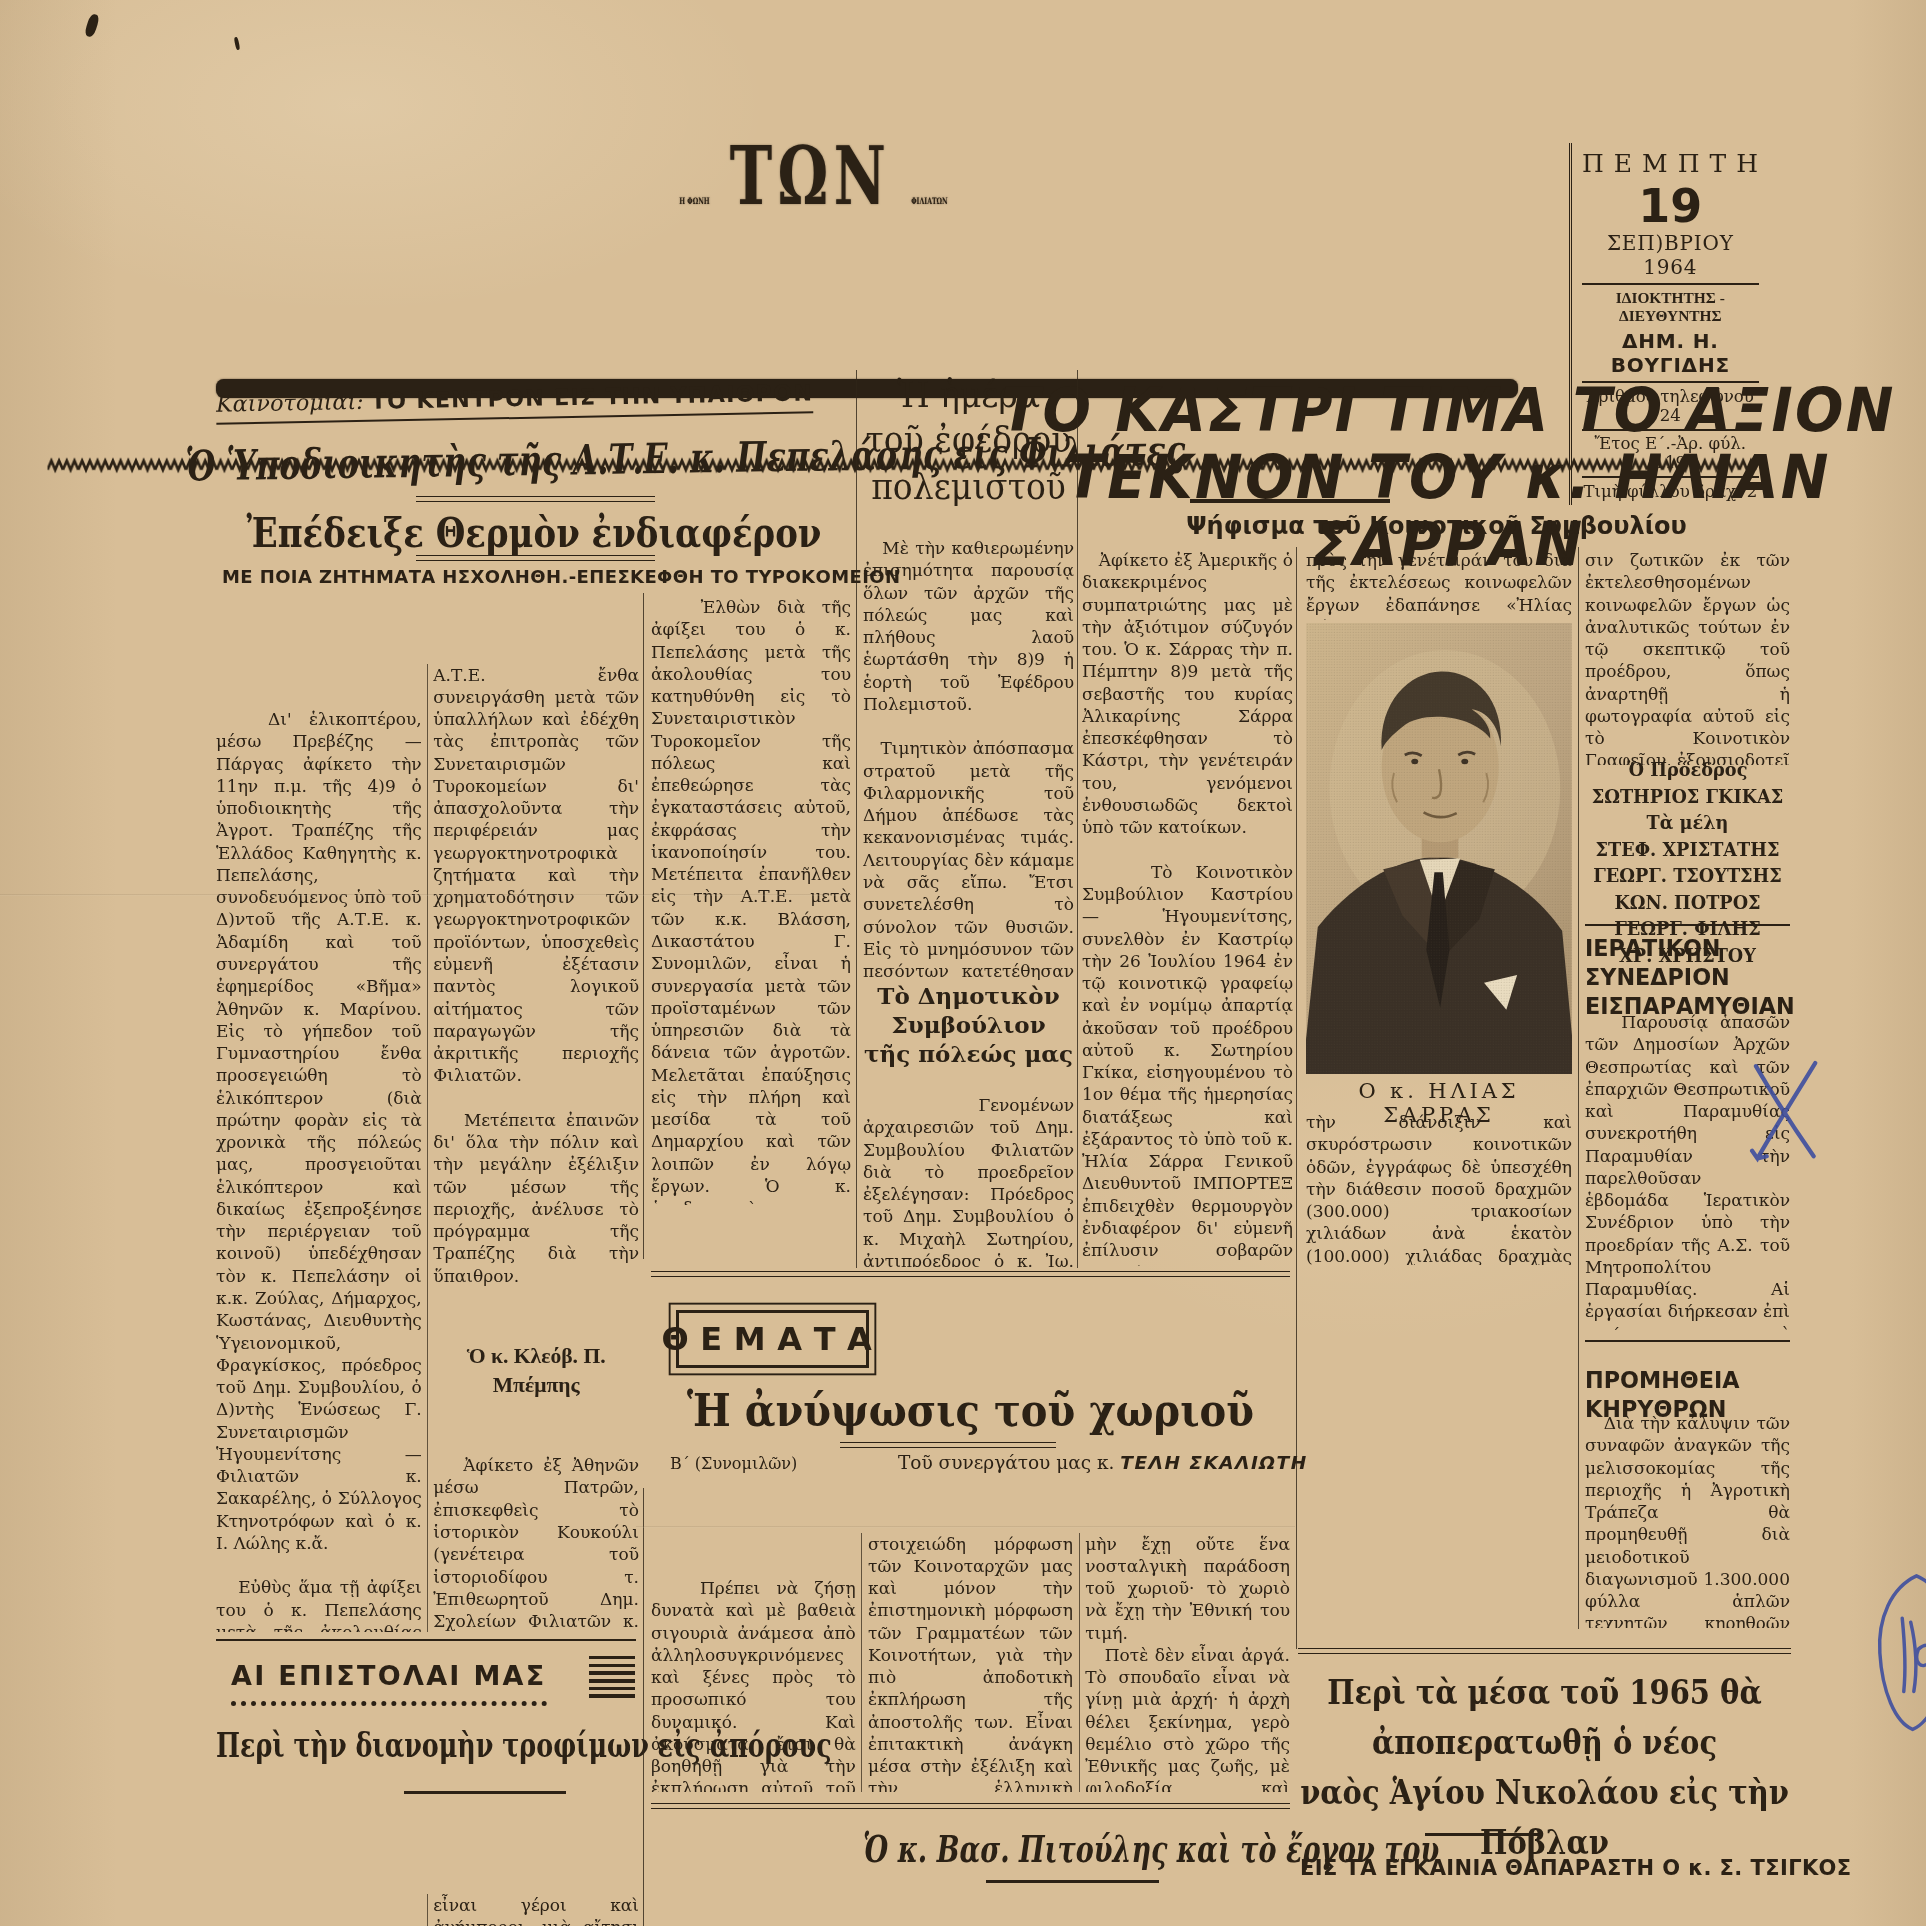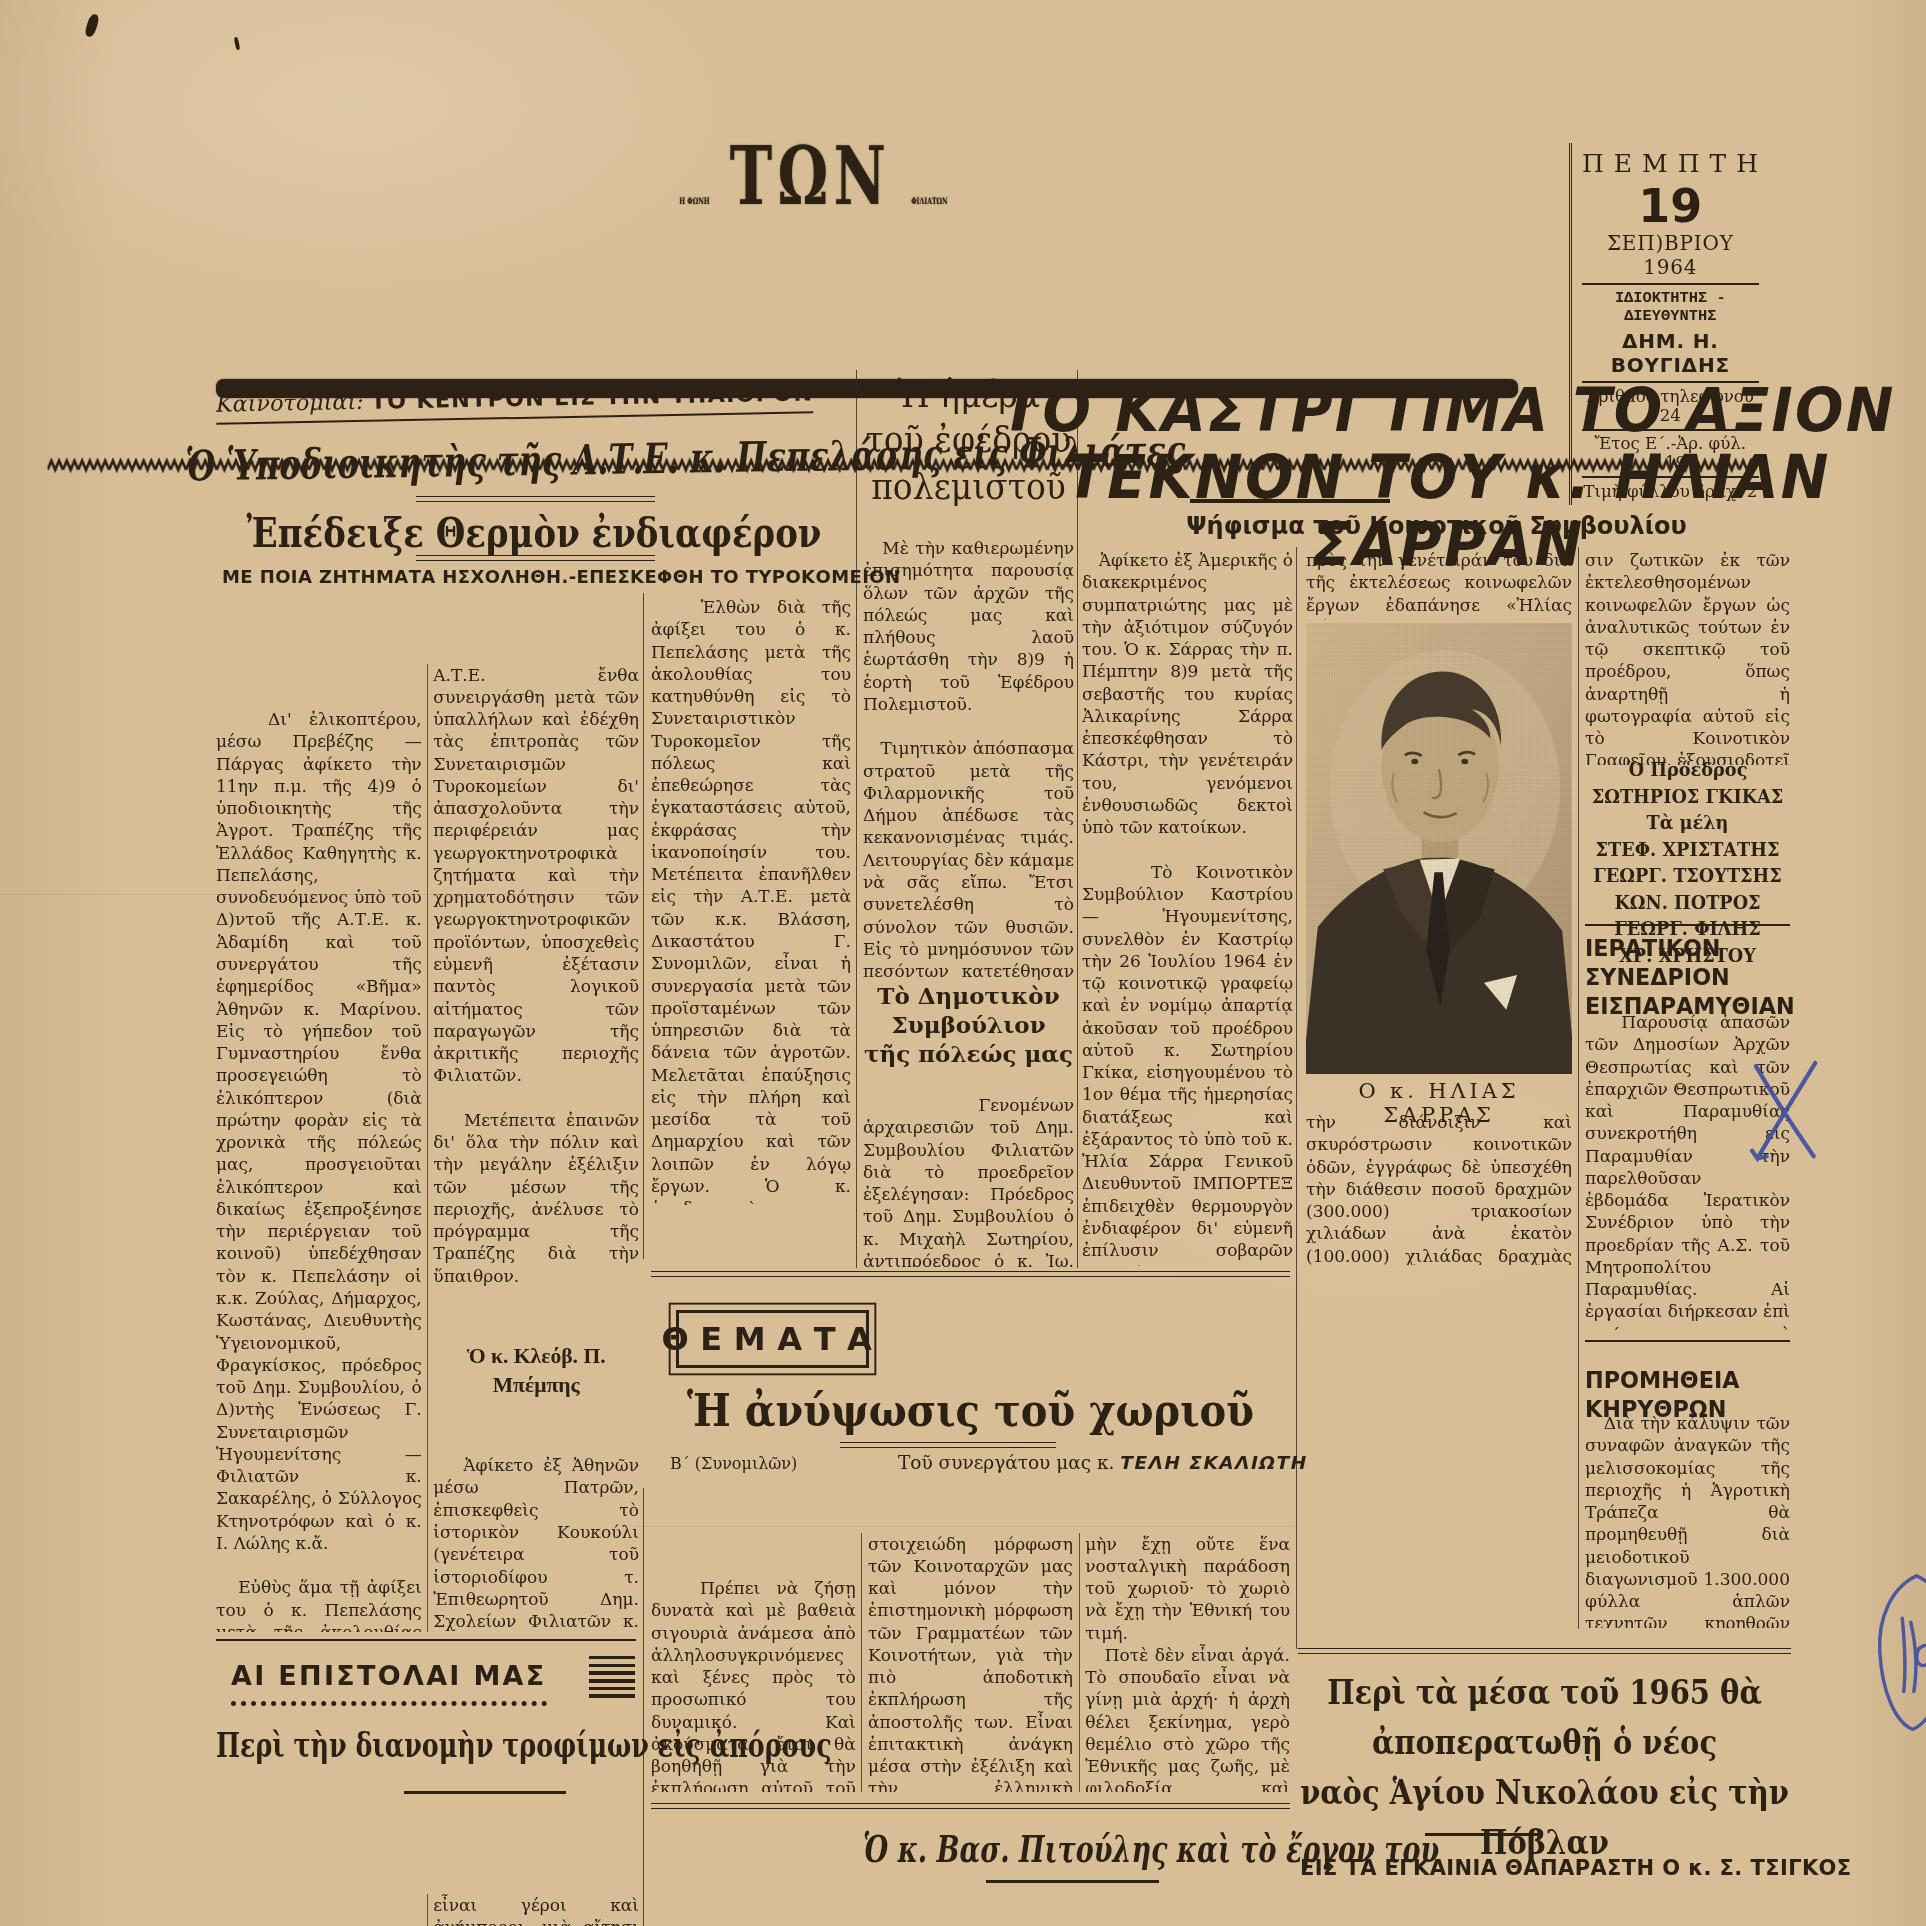--- a/index.html
+++ b/index.html
@@ -28,21 +28,21 @@
   .subtitle{font-family:"DejaVu Sans",sans-serif;font-weight:bold;font-size:16px;
             letter-spacing:3.1px;text-align:center;}
   
   .datebox{border-left:3.1px double var(--ink);padding:2.3px 5.4px 0 10px;
            font-family:"DejaVu Serif",serif;text-align:center;}
   .db-row{padding:3.9px 0;}
   .db-sep{border-top:2.7px double var(--ink);}
   .db-day{font-size:25px;letter-spacing:10px;}
   .db-num{font-size:46px;font-weight:bold;font-family:"DejaVu Sans",sans-serif;line-height:.9;}
   .db-my{font-size:20px;letter-spacing:0.8px;}
-  .db-ownl{font-size:15.4px;font-family:Liberation Mono, monospace;font-weight:bold;}
+  .db-ownl{font-size:15.4px;font-family:Liberation Serif, serif;font-weight:bold;}
   .db-own{font-size:20px;font-family:"DejaVu Sans",sans-serif;font-weight:bold;letter-spacing:0.8px;}
   .db-ph,.db-is,.db-pr{font-size:16.6px;}
 
   
   .kicker{font-size:22.3px;white-space:nowrap;border-bottom:2.7px solid var(--ink);padding-bottom:6.2px;}
   .kicker .klabel{font-style:italic;}
   .kicker .kcaps{font-family:"DejaVu Sans",sans-serif;font-weight:bold;letter-spacing:1.2px;}
   .h-lead{font-weight:bold;font-style:italic;font-size:32px;white-space:nowrap;text-align:center;
           transform:scaleY(1.30);transform-origin:top;}
   .h-deck{font-weight:bold;font-size:34px;text-align:center;transform:scaleY(1.18);transform-origin:top;}

